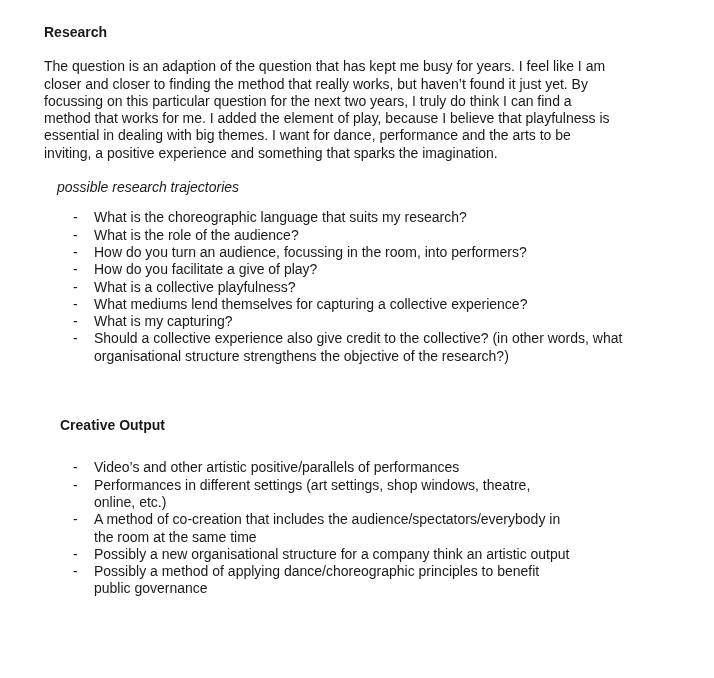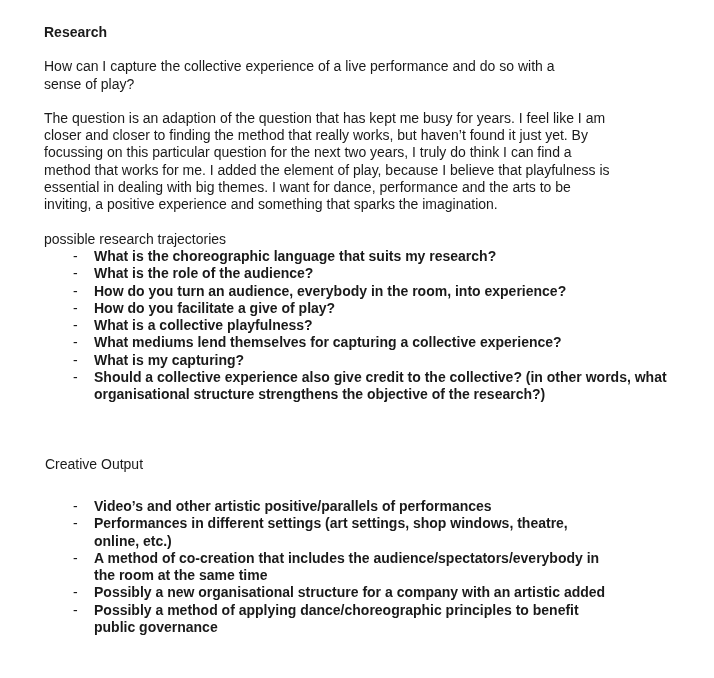--- a/index.html
+++ b/index.html
@@ -22,59 +22,57 @@
   .heading {
     font-weight: bold;
     margin: 0 0 17px 0;
     white-space: pre-wrap;
   }
   .para {
     margin: 0 0 17px 0;
     white-space: pre-wrap;
   }
   .label-italic {
-    margin: 0;
+    font-style: italic;
+    margin: 13px;
     white-space: pre-wrap;
   }
   ul.dash-list {
     list-style: none;
     margin: 0;
     padding: 0;
   }
   ul.dash-list li {
     display: flex;
     align-items: flex-start;
   }
   ul.dash-list .dash {
     flex: none;
     width: 50px;
     padding-left: 29px;
     box-sizing: border-box;
   }
   ul.dash-list .txt {
     flex: 1;
     white-space: pre-wrap;
-    font-weight: bold;
   }
   .creative-heading {
-    font-weight: normal;
-    margin: 52px 0 25px 1px;
+    font-weight: bold;
+    margin: 52px 0 25px 16px;
     white-space: pre-wrap;
   }
 </style>
 </head>
 <body>
 
 <div class="page">
 
   <section>
     <div class="heading">Research</div>
 
-    <p class="para">How can I capture the collective experience of a live performance and do so with a
-sense of play?</p>
 
     <p class="para">The question is an adaption of the question that has kept me busy for years. I feel like I am
 closer and closer to finding the method that really works, but haven’t found it just yet. By
 focussing on this particular question for the next two years, I truly do think I can find a
 method that works for me. I added the element of play, because I believe that playfulness is
 essential in dealing with big themes. I want for dance, performance and the arts to be
 inviting, a positive experience and something that sparks the imagination.</p>
 
     <div class="label-italic">possible research trajectories</div>
 
@@ -82,21 +80,21 @@
       <li>
         <span class="dash">-</span>
         <span class="txt">What is the choreographic language that suits my research?</span>
       </li>
       <li>
         <span class="dash">-</span>
         <span class="txt">What is the role of the audience?</span>
       </li>
       <li>
         <span class="dash">-</span>
-        <span class="txt">How do you turn an audience, everybody in the room, into experience?</span>
+        <span class="txt">How do you turn an audience, focussing in the room, into performers?</span>
       </li>
       <li>
         <span class="dash">-</span>
         <span class="txt">How do you facilitate a give of play?</span>
       </li>
       <li>
         <span class="dash">-</span>
         <span class="txt">What is a collective playfulness?</span>
       </li>
       <li>
@@ -128,21 +126,21 @@
         <span class="txt">Performances in different settings (art settings, shop windows, theatre,
 online, etc.)</span>
       </li>
       <li>
         <span class="dash">-</span>
         <span class="txt">A method of co-creation that includes the audience/spectators/everybody in
 the room at the same time</span>
       </li>
       <li>
         <span class="dash">-</span>
-        <span class="txt">Possibly a new organisational structure for a company with an artistic added</span>
+        <span class="txt">Possibly a new organisational structure for a company think an artistic output</span>
       </li>
       <li>
         <span class="dash">-</span>
         <span class="txt">Possibly a method of applying dance/choreographic principles to benefit
 public governance</span>
       </li>
     </ul>
   </section>
 
 </div>

